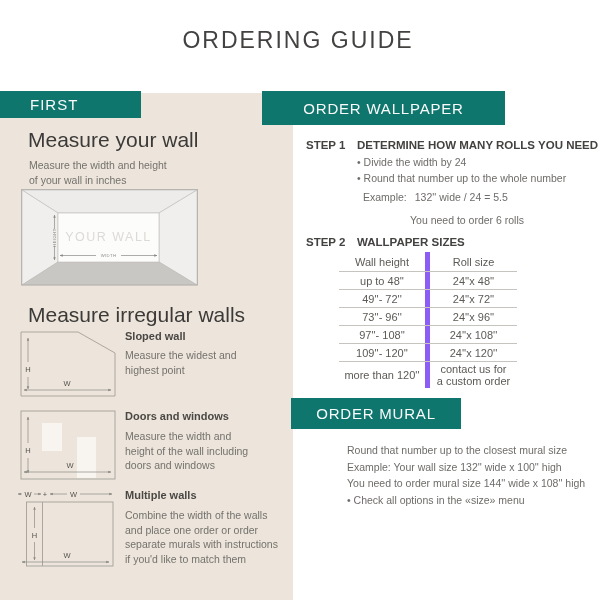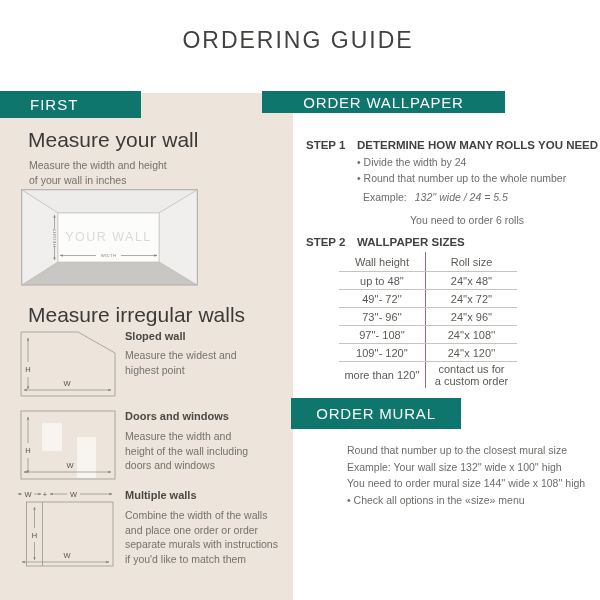--- a/index.html
+++ b/index.html
@@ -12,21 +12,21 @@
 
   .main-title {
     position:absolute; top:27px; left:0; width:596px; text-align:center;
     font-size:23px; letter-spacing:2px; color:#434240; font-weight:400;
   }
 
   .beige-panel { position:absolute; left:0; top:93px; width:293px; height:507px; background:#EDE5DB; }
 
   .bar { position:absolute; background:#0f766e; color:#FAFAFA; display:flex; align-items:center; }
   .first-bar { left:0; top:91px; width:141px; height:27px; padding-left:30px; font-size:15px; letter-spacing:1px; }
-  .wallpaper-bar { left:262px; top:91px; width:243px; height:22px; justify-content:center; font-size:15px; letter-spacing:0.8px; }
+  .wallpaper-bar { left:262px; top:91px; width:243px; height:34px; justify-content:center; font-size:15px; letter-spacing:0.8px; }
   .mural-bar { left:291px; top:398px; width:170px; height:31px; justify-content:center; font-size:15px; letter-spacing:0.8px; }
 
   .section-title { position:absolute; left:28px; font-size:21px; color:#3B3A38; }
   .mw-title { top:128px; }
   .irr-title { top:303px; }
   .mw-desc {
     position:absolute; left:29px; top:158px; font-size:10.5px; line-height:15px; color:#73716D;
   }
 
   .diagram { position:absolute; }
@@ -44,29 +44,29 @@
   .step-label { position:absolute; left:306px; font-size:11.5px; font-weight:700; color:#444240; }
   .step-title { position:absolute; left:357px; font-size:11.5px; font-weight:700; color:#444240; }
   .s1 { top:139px; } .s2 { top:236px; }
 
   .bullets { position:absolute; left:357px; top:156px; margin:0; padding:0; list-style:none;
     font-size:10.5px; color:#6E6C68; }
   .bullets li { margin:0 0 4px 0; }
   .bullets li::before { content:"• "; }
 
   .example { position:absolute; left:363px; top:191px; font-size:10.5px; color:#6E6C68; }
-  .ex-val { margin-left:8px;font-style:italic; }
+  .ex-val { margin-left:8px; }
   .ex-line2 { margin-left:47px; margin-top:11px; }
 
   .size-table { position:absolute; left:339px; top:252px; width:178px; font-size:11px; color:#5C5A56; }
   .t-row { display:flex; border-bottom:1px solid #C7C4BF; }
   .t-row.last { border-bottom:none; }
   .t-cell { width:86px; min-height:17px; display:flex; align-items:center; justify-content:center;
     text-align:center; padding:1px 2px; }
-  .t-cell.c2 { width:92px; border-left:1px solid #8b5cf6; }
+  .t-cell.c2 { width:92px; border-left:5px solid #8b5cf6; }
   .t-head .t-cell { min-height:19px; }
 
   .mural-text { position:absolute; left:347px; top:444px; font-size:10.5px; color:#6E6C68; }
   .mural-text div { margin-bottom:4.5px; }
   .mural-bullet::before { content:"• "; }
 
   svg text { font-family:"Liberation Sans", sans-serif; }
   .dim { stroke:#8B8985; stroke-width:0.7; fill:none; }
   .shape { stroke:#A39F99; stroke-width:0.9; fill:none; }
   .dim-label { fill:#55534F; font-size:7.5px; }

